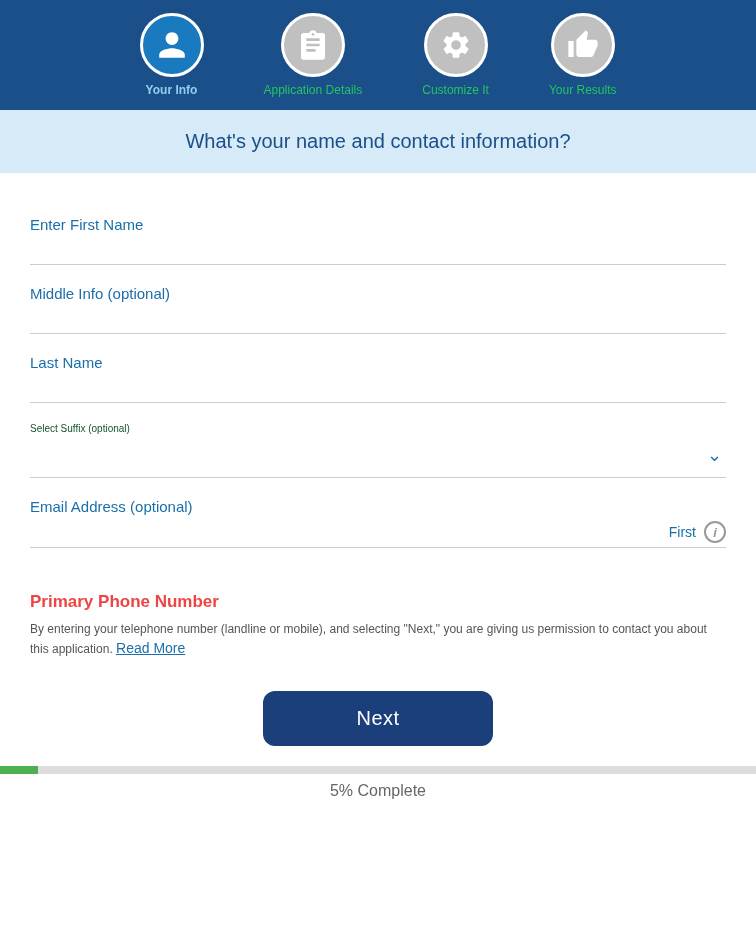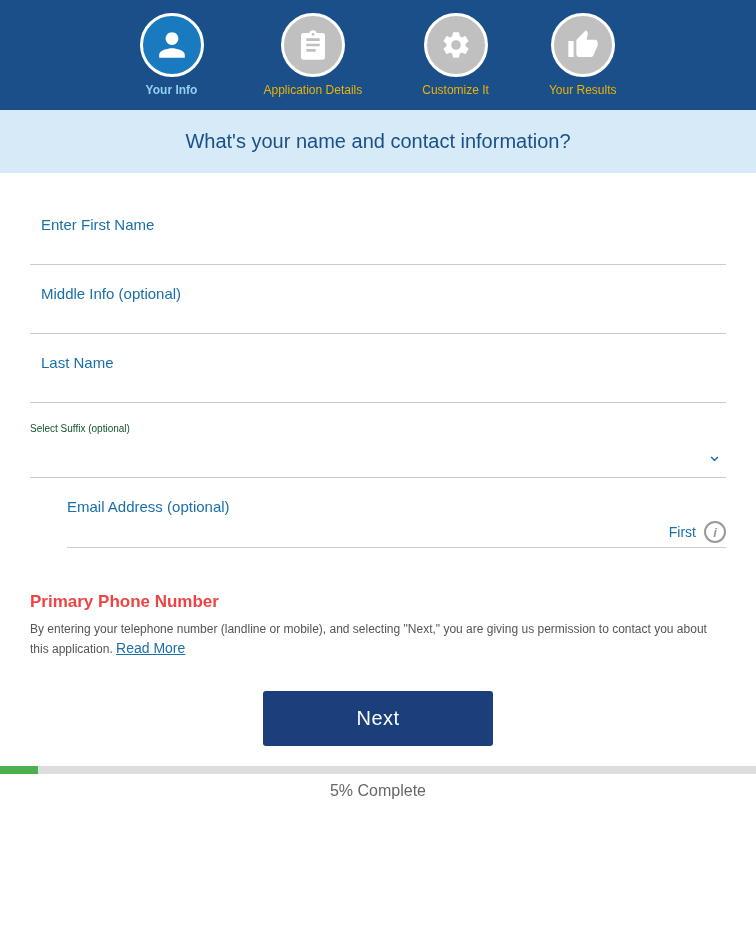--- a/index.html
+++ b/index.html
@@ -58,21 +58,21 @@
     }
 
     .step-circle svg {
       width: 32px;
       height: 32px;
       fill: #fff;
     }
 
     .step-label {
       font-size: 12px;
-      color: #eab308;
+      color: #22c55e;
       text-align: center;
     }
 
     .step-label.active-label {
       color: #90d0f0;
       font-weight: bold;
     }
 
     
     .main-content {
@@ -103,21 +103,20 @@
       padding: 12px 0 4px 0;
       border-bottom: 1px solid #ccc;
       position: relative;
     }
 
     .form-field label {
       display: block;
       color: #1a6faa;
       font-size: 15px;
       margin-bottom: 6px;
-      margin-left: 11px;
     }
 
     .form-field input {
       width: 100%;
       border: none;
       outline: none;
       font-size: 15px;
       color: #333;
       background: transparent;
       padding: 2px 0;
@@ -164,21 +163,20 @@
       font-size: 18px;
       pointer-events: none;
     }
 
     
     .email-field {
       margin-bottom: 8px;
       padding: 12px 0 4px 0;
       border-bottom: 1px solid #ccc;
       position: relative;
-      margin-left: 37px;
     }
 
     .email-field label {
       display: block;
       color: #1a6faa;
       font-size: 15px;
       margin-bottom: 6px;
     }
 
     .email-row {
@@ -248,21 +246,21 @@
     .button-section {
       display: flex;
       justify-content: center;
       padding: 20px 0 10px 0;
     }
 
     .next-button {
       background: #1a3f7a;
       color: #fff;
       border: none;
-      border-radius: 3px;
+      border-radius: 12px;
       padding: 16px 0;
       width: 230px;
       font-size: 20px;
       cursor: pointer;
       letter-spacing: 0.5px;
     }
 
     
     .progress-section {
       padding: 10px 0 4px 0;

